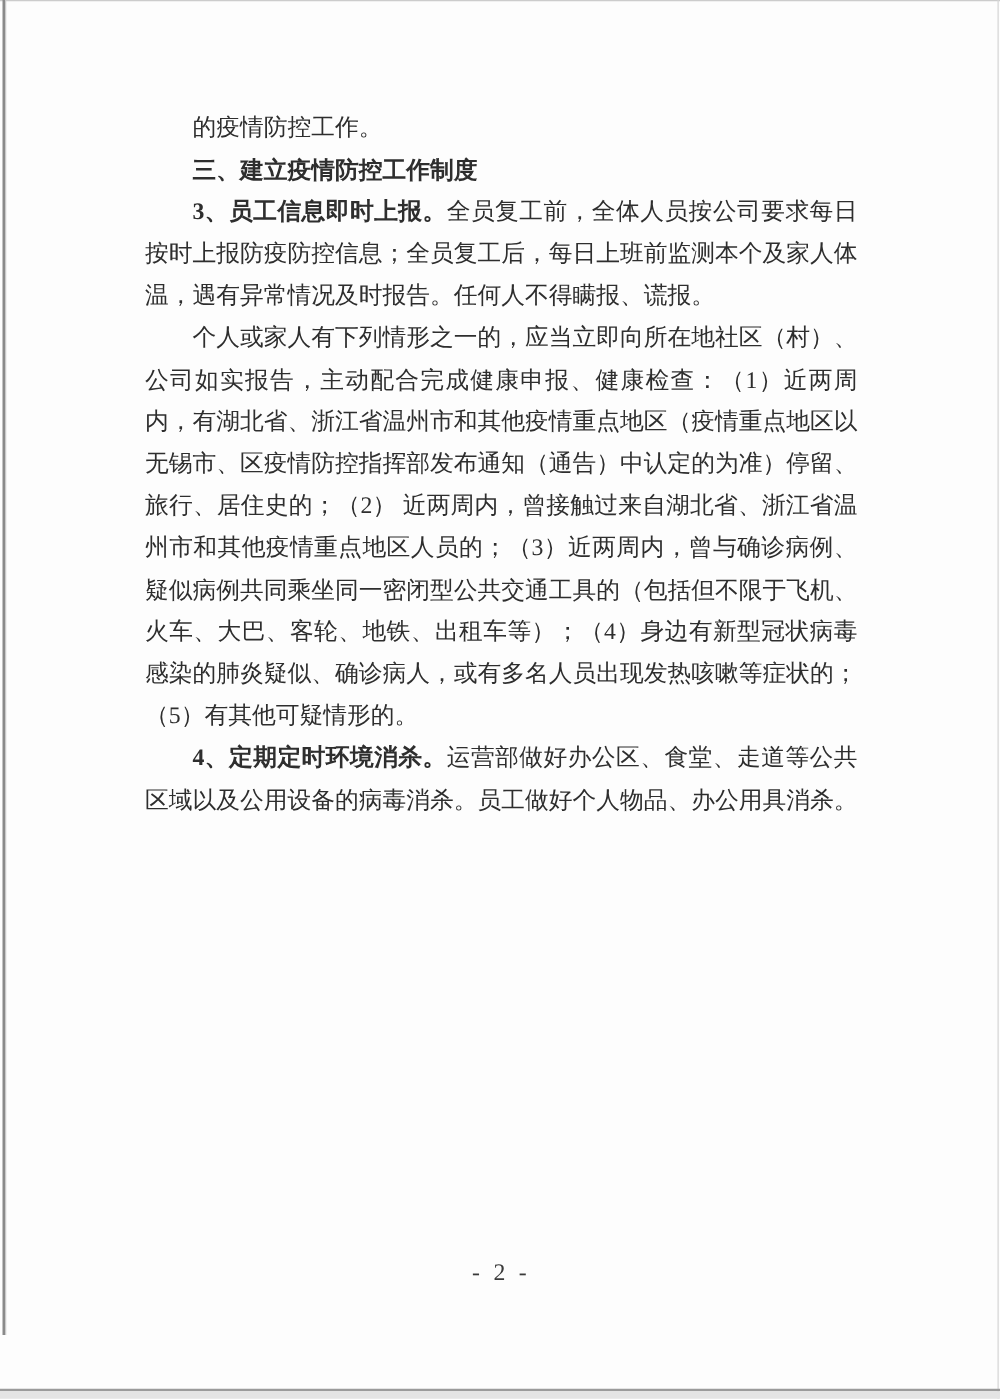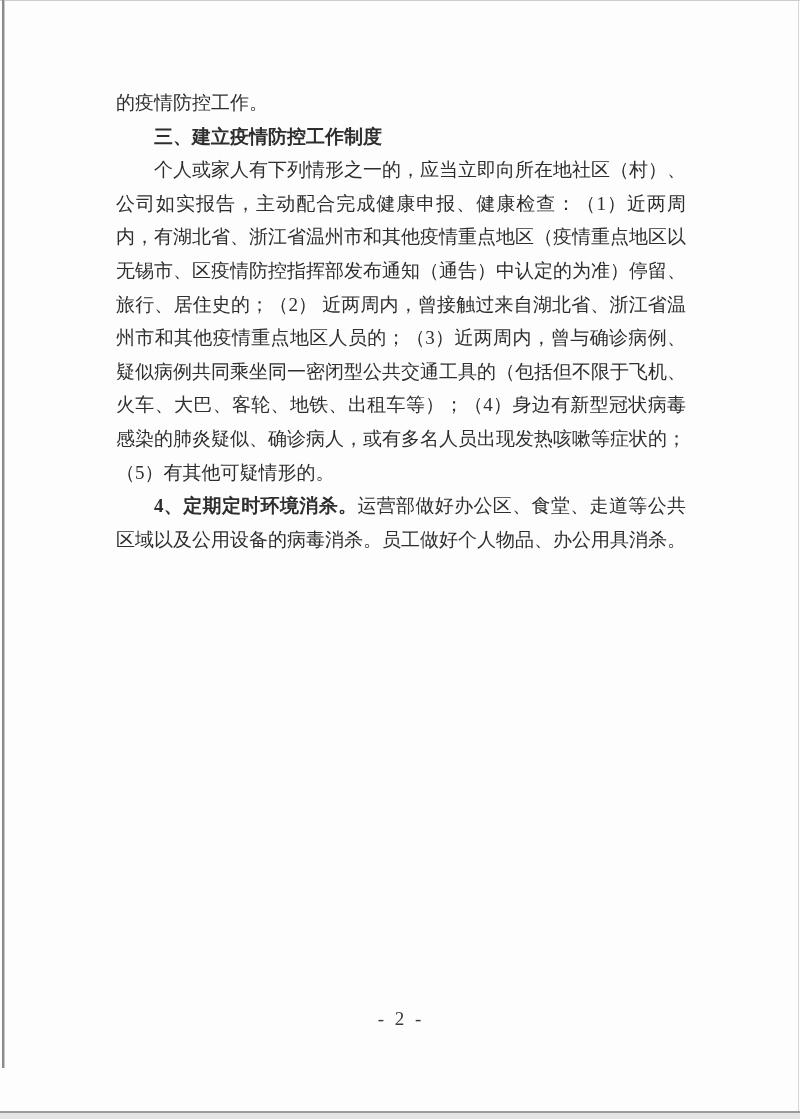--- a/index.html
+++ b/index.html
@@ -63,20 +63,21 @@
     text-align: justify;
     text-align-last: left;
     letter-spacing: 0;
   }
   .doc-body p {
     margin: 0;
     padding: 0;
   }
   p.continuation {
     text-indent: 0;
+    margin-left: 38px;
   }
   p.body {
     text-indent: 2em;
   }
   p.heading {
     text-indent: 2em;
     font-weight: bold;
     font-family: "Liberation Sans", "DejaVu Sans", sans-serif;
   }
   .lead {
@@ -99,17 +100,18 @@
 <div class="edge-top"></div>
 <div class="edge-left"></div>
 <div class="edge-left-soft"></div>
 <div class="edge-right"></div>
 <div class="edge-bottom-line"></div>
 <div class="edge-bottom-band"></div>
 
 <div class="doc-body" id="doc-body">
     <p class="continuation">的疫情防控工作。</p>
     <p class="heading">三、建立疫情防控工作制度</p>
+    <p class="body"><span class="lead">3、员工信息即时上报。</span><span>全员复工前，全体人员按公司要求每日按时上报防疫防控信息；全员复工后，每日上班前监测本个及家人体温，遇有异常情况及时报告。任何人不得瞒报、谎报。</span></p>
     <p class="body">个人或家人有下列情形之一的，应当立即向所在地社区（村）、公司如实报告，主动配合完成健康申报、健康检查：（1）近两周内，有湖北省、浙江省温州市和其他疫情重点地区（疫情重点地区以无锡市、区疫情防控指挥部发布通知（通告）中认定的为准）停留、旅行、居住史的；（2） 近两周内，曾接触过来自湖北省、浙江省温州市和其他疫情重点地区人员的；（3）近两周内，曾与确诊病例、疑似病例共同乘坐同一密闭型公共交通工具的（包括但不限于飞机、火车、大巴、客轮、地铁、出租车等）；（4）身边有新型冠状病毒感染的肺炎疑似、确诊病人，或有多名人员出现发热咳嗽等症状的；（5）有其他可疑情形的。</p>
     <p class="body"><span class="lead">4、定期定时环境消杀。</span><span>运营部做好办公区、食堂、走道等公共区域以及公用设备的病毒消杀。员工做好个人物品、办公用具消杀。</span></p>
   </div>
 
 <div class="page-number">- 2 -</div>
 
 </body></html>

